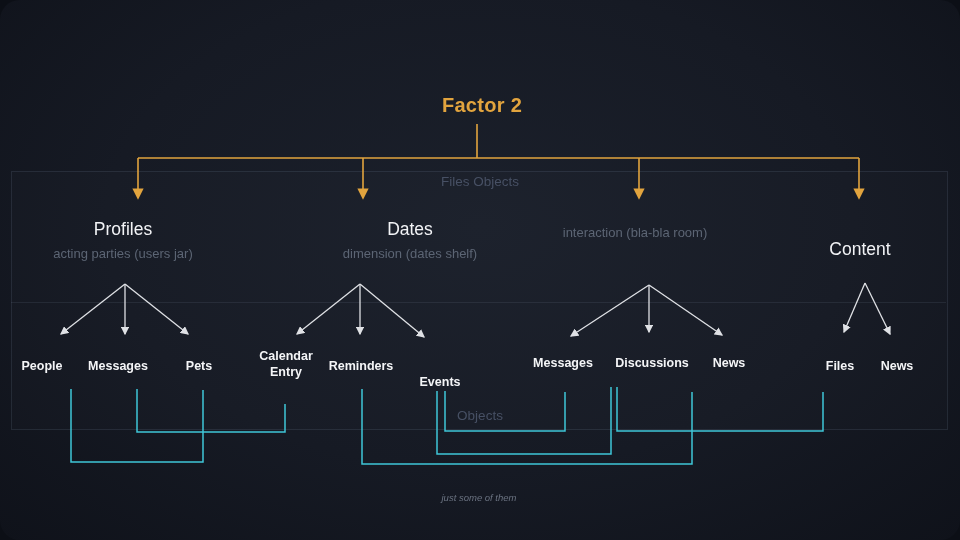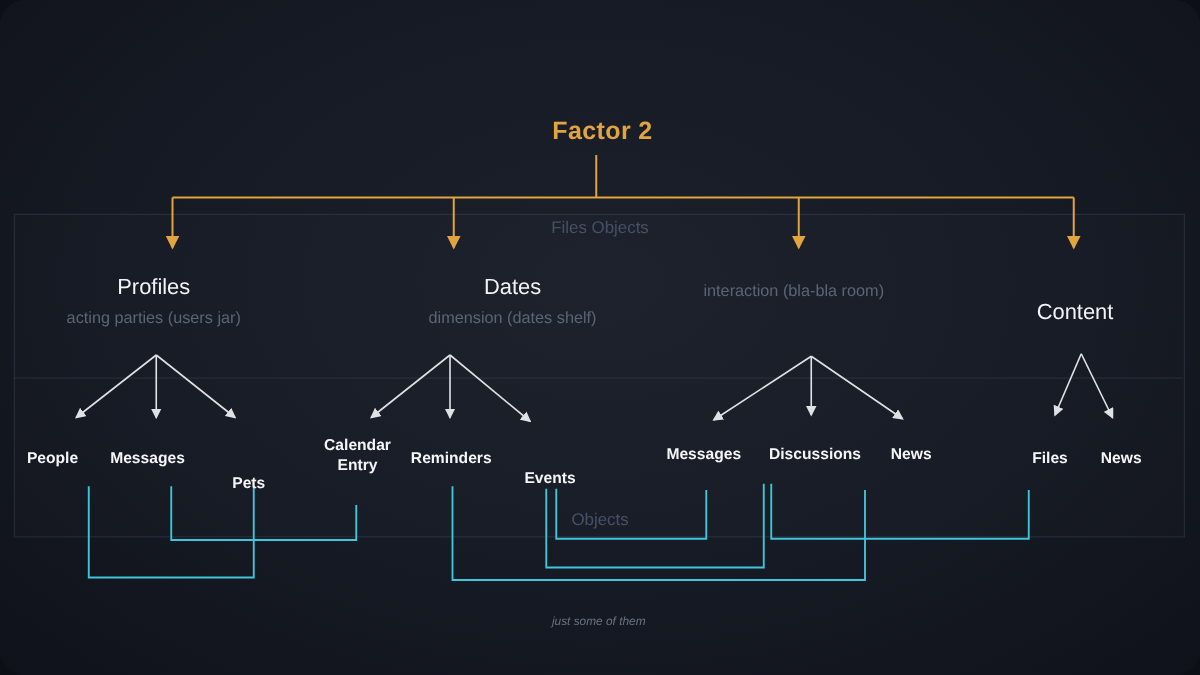--- a/index.html
+++ b/index.html
@@ -119,21 +119,21 @@
   </div>
   <div class="abs ctr mother" style="left:635px;top:219px;">
     <div class="m-sub">interaction (bla-bla room)</div>
   </div>
   <div class="abs ctr mother" style="left:860px;top:219px;margin-top:20px;">
     <div class="m-label">Content</div>
   </div>
 
   <div class="abs ctr obj-label" style="left:42px;top:359px;">People</div>
   <div class="abs ctr obj-label" style="left:118px;top:359px;">Messages</div>
-  <div class="abs ctr obj-label" style="left:199px;top:359px;margin-top:20px;">Pets</div>
+  <div class="abs ctr obj-label" style="left:199px;top:359px;">Pets</div>
   <div class="abs ctr obj-label wrap" style="left:286px;top:348px;">Calendar Entry</div>
   <div class="abs ctr obj-label" style="left:361px;top:359px;">Reminders</div>
   <div class="abs ctr obj-label" style="left:440px;top:359px;margin-top:16px;">Events</div>
   <div class="abs ctr obj-label" style="left:563px;top:356px;">Messages</div>
   <div class="abs ctr obj-label" style="left:652px;top:356px;">Discussions</div>
   <div class="abs ctr obj-label" style="left:729px;top:356px;">News</div>
   <div class="abs ctr obj-label" style="left:840px;top:359px;">Files</div>
   <div class="abs ctr obj-label" style="left:897px;top:359px;">News</div>
 
   <div class="abs ctr footnote">just some of them</div>

